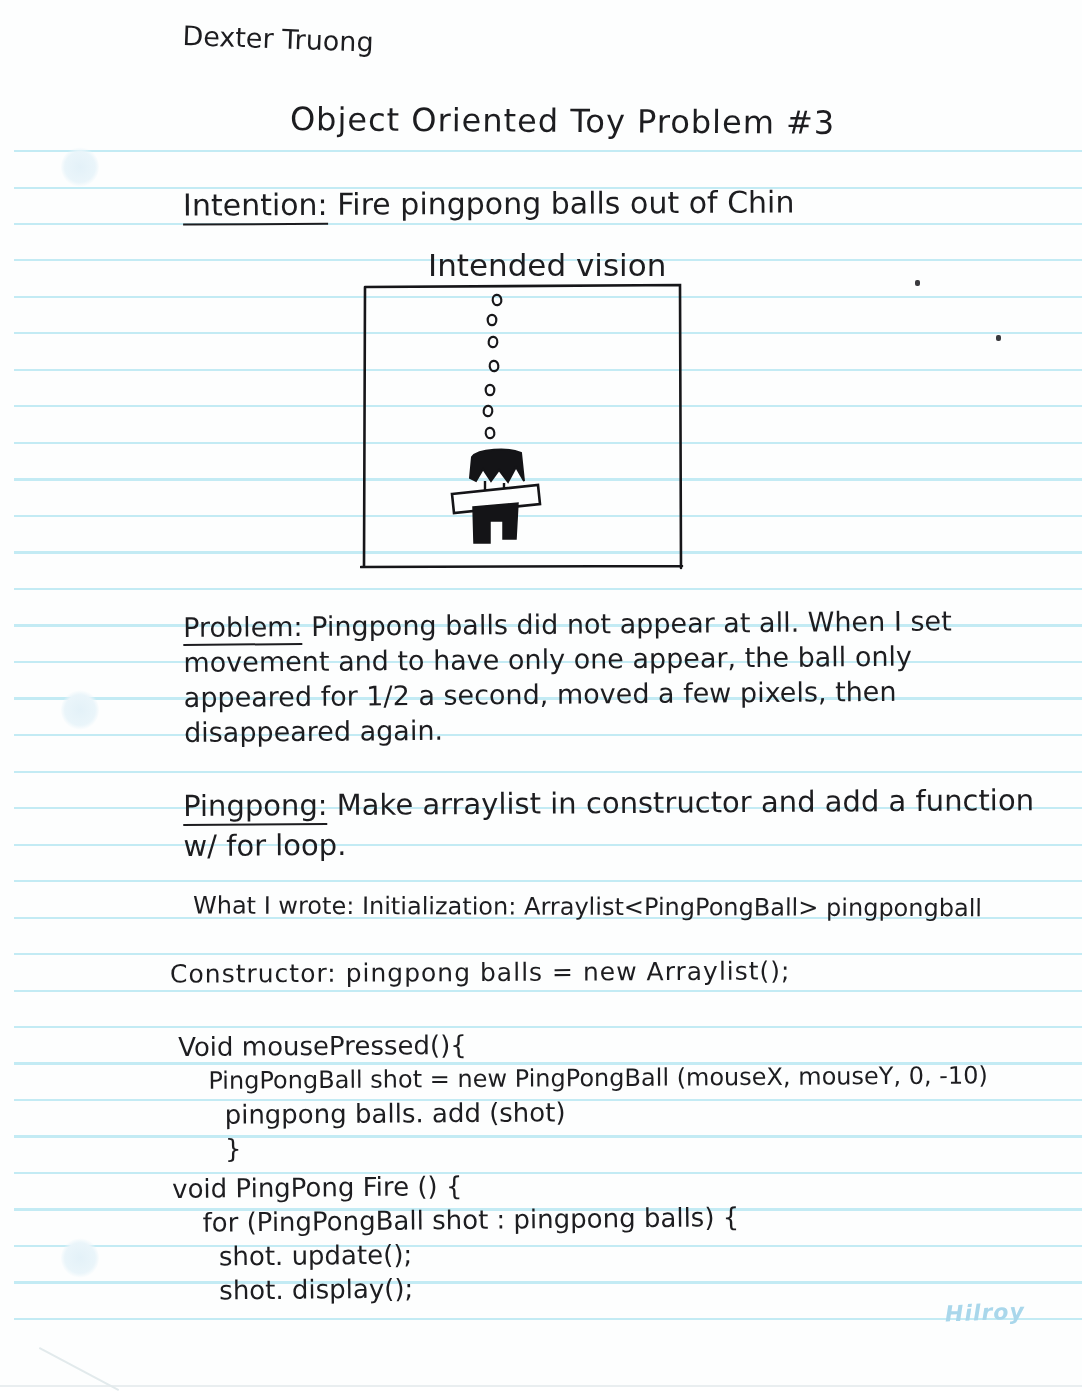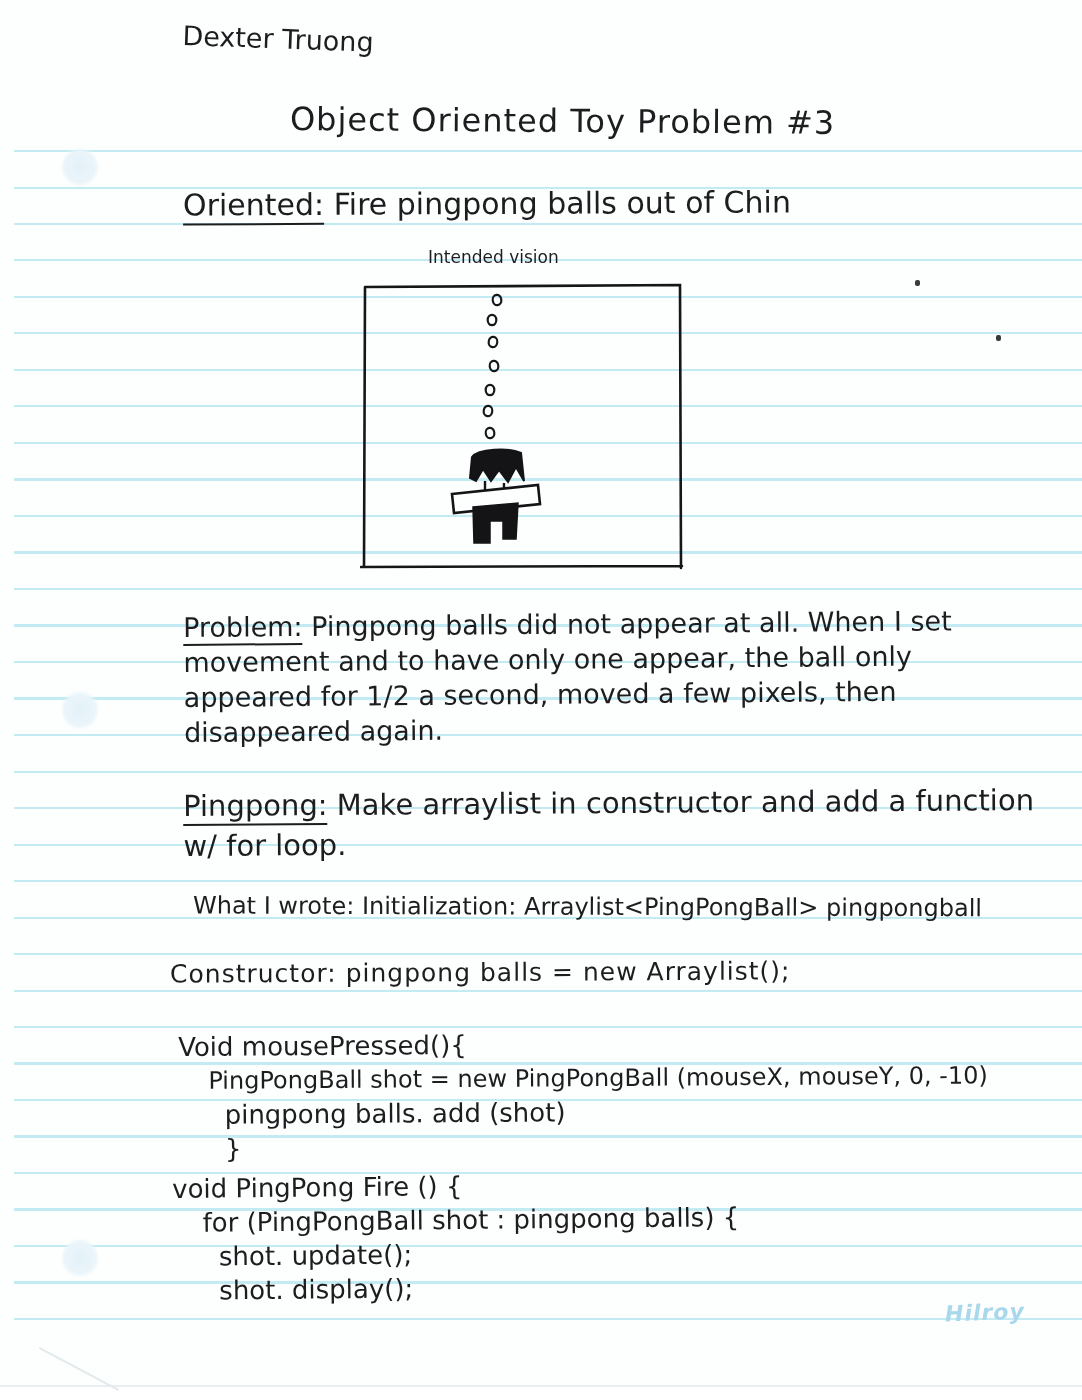--- a/index.html
+++ b/index.html
@@ -24,21 +24,21 @@
   }
   .hole{
     position:absolute;width:38px;height:40px;border-radius:50%;
     background:radial-gradient(circle at 50% 50%, #e3f1f8 0%, #eaf5fa 55%, rgba(255,255,255,0) 72%);
   }
   .hw{position:absolute;white-space:nowrap;}
   .u{border-bottom:2.5px solid var(--ink);padding-bottom:1px;}
   .author{left:183px;top:20px;font-size:27px;transform:rotate(2deg);transform-origin:left top;}
   .title{left:290px;top:102px;font-size:32px;transform:rotate(0.4deg);letter-spacing:1px;}
   .intention{left:183px;top:186px;font-size:30px;transform:rotate(-0.3deg);}
-  .caption{left:428px;top:247px;font-size:17px;}
+  .caption{left:428px;top:247px;font-size:31px;}
   .sketch{position:absolute;left:360px;top:281px;}
   .para{line-height:35px;}
   .problem{left:183px;top:610px;font-size:27px;transform:rotate(-0.5deg);transform-origin:left top;}
   .solution{left:183px;top:786px;font-size:29px;transform:rotate(-0.4deg);transform-origin:left top;line-height:40px;}
   .wrote{left:193px;top:893px;font-size:24px;right:0;overflow:hidden;transform:rotate(0.2deg);}
   .ctor{left:170px;top:958px;font-size:25px;transform:rotate(-0.3deg);letter-spacing:1px;}
   .code{font-size:26px;line-height:34px;}
   .mousepressed{left:178px;top:1030px;transform:rotate(-0.4deg);transform-origin:left top;}
   .fire{left:172px;top:1172px;transform:rotate(-0.6deg);transform-origin:left top;}
   .code .sub{font-size:24px;}
@@ -60,21 +60,21 @@
 
 <div class="hole" style="left:61px;top:147px;"></div>
 <div class="hole" style="left:61px;top:690px;"></div>
 <div class="hole" style="left:61px;top:1238px;"></div>
 
 <div class="hw author">Dexter Truong</div>
 
 <div class="hw title">Object Oriented Toy Problem #3</div>
 
 <div class="hw intention">
-  <span class="u">Oriented:</span><span> Fire pingpong balls out of Chin</span>
+  <span class="u">Intention:</span><span> Fire pingpong balls out of Chin</span>
 </div>
 
 <div class="hw caption">Intended vision</div>
 
 <svg class="sketch" width="324" height="292" viewBox="0 0 324 292">
 
   <path d="M5,6 L320,4 L321,287 M5,6 L4,286 M1,286 L322,285" fill="none" stroke="#161619" stroke-width="2.6" stroke-linecap="round"></path>
 
   <g>
       <ellipse cx="137" cy="19" rx="4.3" ry="5.2" fill="none" stroke="#17171a" stroke-width="2.2" transform="rotate(-8 137 19)"></ellipse>

